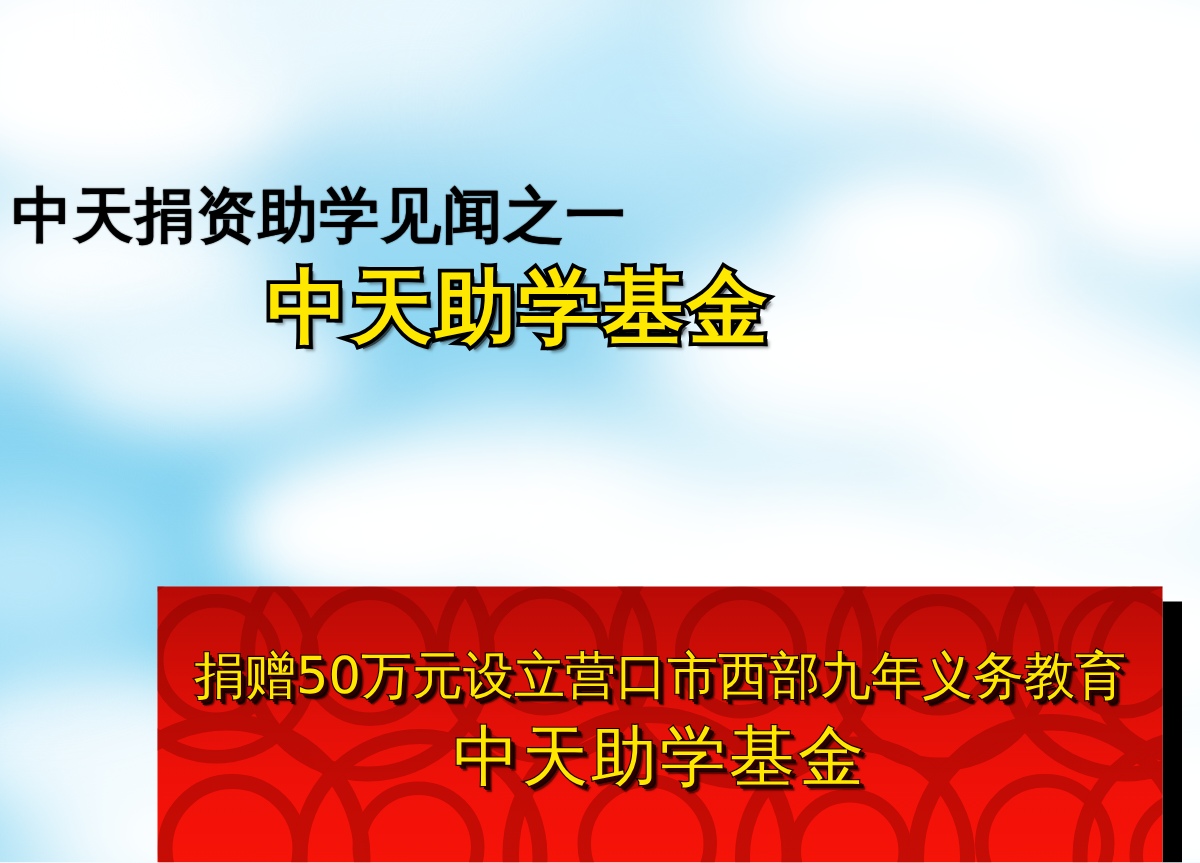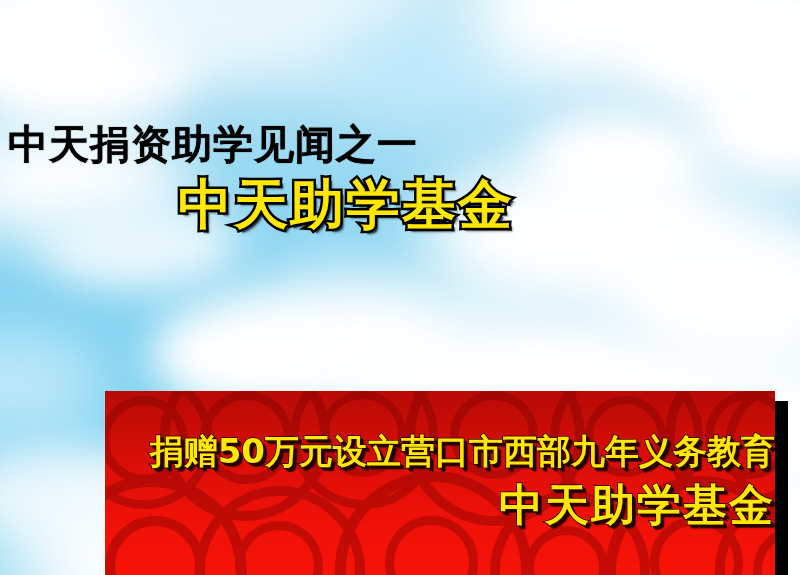--- a/index.html
+++ b/index.html
@@ -107,22 +107,22 @@
   .sw {
     position: absolute;
     border-radius: 50%;
     border-style: solid;
     border-color: #7d0301;
     background: transparent;
   }
   .banner-text {
     position: absolute;
     left: 0; right: 0;
-    text-align: right;
-    font-weight: 700;
+    text-align: center;
+    font-weight: 400;
     color: #ffe800;
     white-space: nowrap;
     text-shadow:
       2px 2px 0 #2b0000,
       3px 3px 0 #140000,
       4px 4px 1px rgba(0,0,0,0.6);
     -webkit-text-stroke: 1.5px #1a0000;
     paint-order: stroke fill;
   }
   .banner-line1 {

